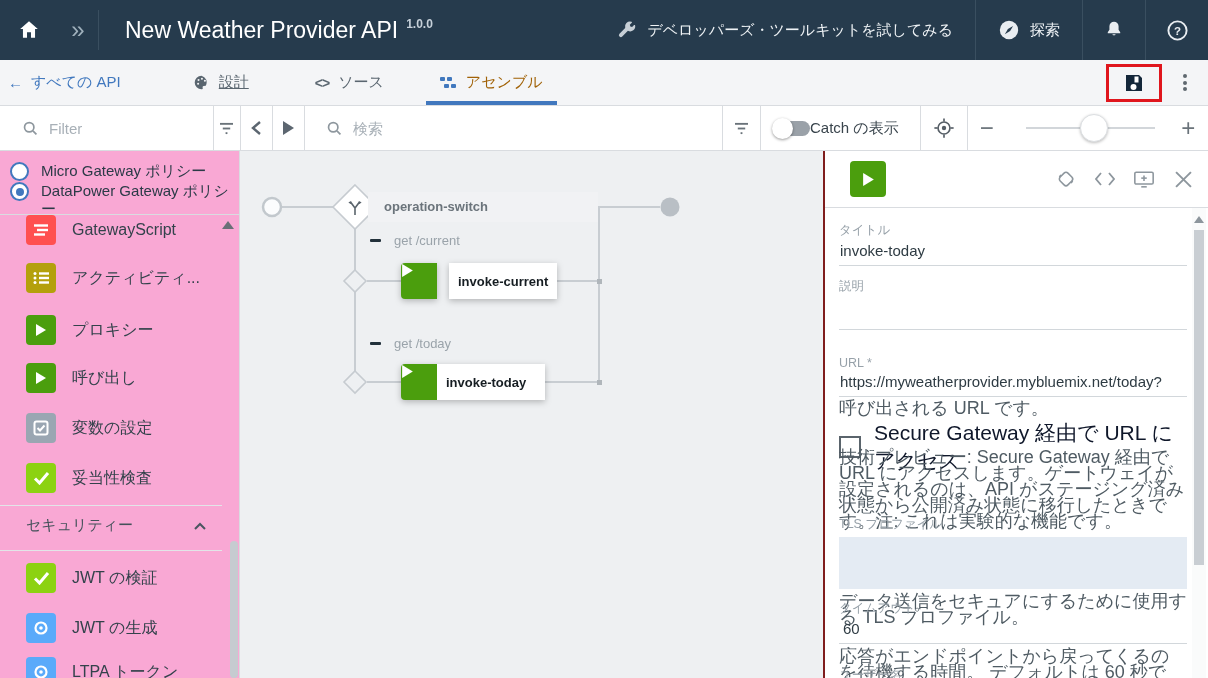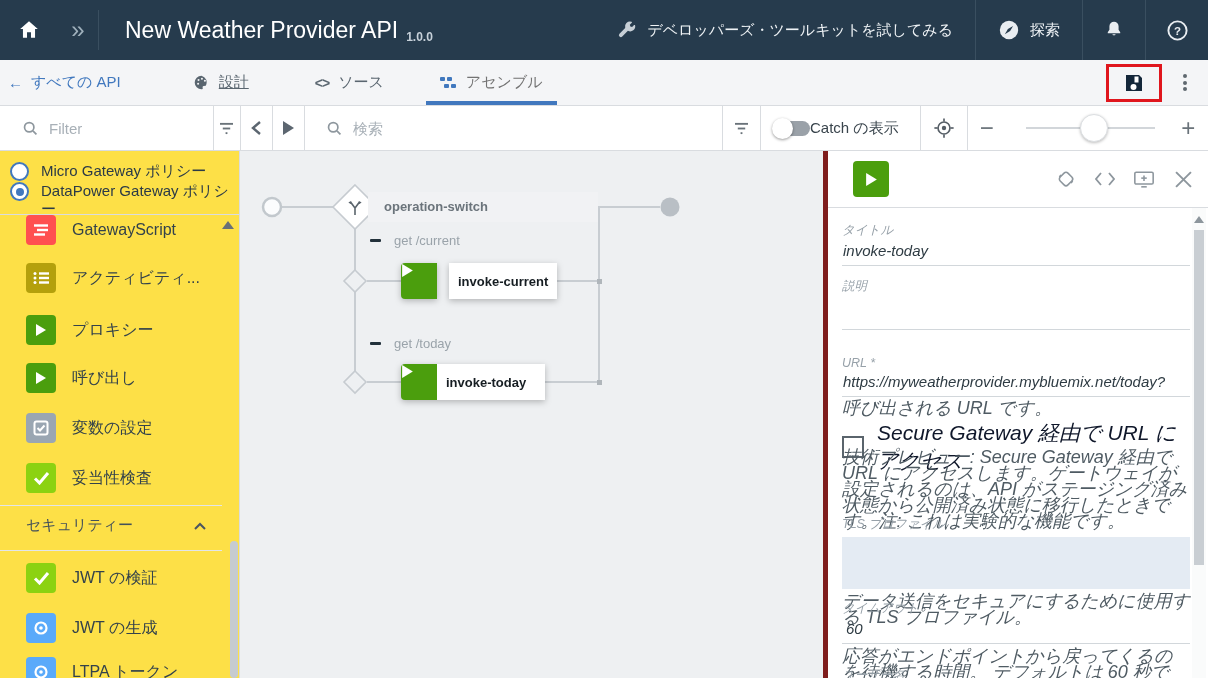--- a/index.html
+++ b/index.html
@@ -5,35 +5,35 @@
   * { margin:0; padding:0; box-sizing:border-box; }
   html,body { width:1208px; height:678px; overflow:hidden; }
   body { font-family:"Liberation Sans", sans-serif; background:#fff; }
   .app { position:relative; width:1208px; height:678px; background:#eef0f2; }
 
   
   .topbar { position:absolute; left:0; top:0; width:1208px; height:60px; background:#263b4d; display:flex; align-items:center; color:#fff; }
   .tb-home { width:58px; height:60px; display:flex; align-items:center; justify-content:center; }
   .tb-chev { width:40px; height:60px; display:flex; align-items:center; justify-content:center; font-size:24px; color:#9fb0bc; }
   .tb-sep { width:1px; height:40px; background:#3a4f60; }
-  .tb-title-wrap { margin-left:26px; display:flex; align-items:flex-end; gap:8px; }
+  .tb-title-wrap { margin-left:26px; display:flex; align-items:flex-start; gap:8px; }
   .tb-title { font-size:23px; font-weight:400; color:#fff; }
   .tb-version { font-size:12px; color:#c6d0d9; font-weight:700; }
   .tb-right { margin-left:auto; display:flex; align-items:stretch; height:60px; }
   .tb-item { display:flex; align-items:center; gap:10px; padding:0 22px; font-size:15px; color:#eef2f5; cursor:pointer; }
   .tb-vdiv { width:1px; background:#3a4f60; margin:0; }
   .tb-iconbtn { width:62px; display:flex; align-items:center; justify-content:center; cursor:pointer; }
 
   
   .tabbar { position:absolute; left:0; top:60px; width:1208px; height:45px; background:#f4f5f7; display:flex; align-items:center; }
   .tab-back { display:flex; align-items:center; gap:8px; color:#4178be; font-size:15px; padding:0 10px 0 8px; cursor:pointer; }
   .tab { display:flex; align-items:center; gap:9px; font-size:15px; color:#5a6670; padding:0 14px; height:45px; cursor:pointer; position:relative; }
   .tab.t-design { margin-left:48px;text-decoration:underline; }
   .tab.t-source { margin-left:38px; }
-  .tab.t-assemble { margin-left:28px; color:#737373; }
+  .tab.t-assemble { margin-left:28px; color:#a16207; }
   .tab.t-assemble::after { content:""; position:absolute; left:0; right:0; bottom:0; height:4px; background:#4178be; }
   .tab .codeglyph { font-size:14px; letter-spacing:-1px; color:#5a6670; font-weight:700; }
   .tabbar-right { margin-left:auto; display:flex; align-items:center; }
   .save-highlight { width:56px; height:38px; border:3px solid #e0161d; display:flex; align-items:center; justify-content:center; background:#f4f5f7; }
   .save-btn { width:34px; height:34px; display:flex; align-items:center; justify-content:center; cursor:pointer; }
   .kebab { width:46px; height:38px; display:flex; align-items:center; justify-content:center; cursor:pointer; color:#5f686f; font-size:16px; letter-spacing:0; line-height:5px; }
   .kebab span { display:block; width:4px; height:4px; border-radius:50%; background:#5f686f; margin:2.5px 0; }
 
   
   .toolbar { position:absolute; left:0; top:105px; width:1208px; height:46px; background:#fff; border-top:1px solid #d9dce0; border-bottom:1px solid #d9dce0; }
@@ -50,21 +50,21 @@
   .zoomseg { gap:0; }
   .zoom-minus,.zoom-plus { font-size:24px; color:#6a737a; width:40px; text-align:center; cursor:pointer; }
   .slider { position:relative; width:130px; height:28px; cursor:pointer; }
   .slider .track { position:absolute; left:0; right:0; top:13px; height:2px; background:#d2d6da; }
   .slider .handle { position:absolute; left:54px; top:0; width:28px; height:28px; border-radius:50%; background:#fff; border:1px solid #dcdfe2; box-shadow:0 1px 3px rgba(0,0,0,.25); cursor:grab; }
 
   
   .main { position:absolute; left:0; top:151px; width:1208px; height:527px; }
 
   
-  .sidebar { position:absolute; left:0; top:0; width:240px; height:527px; background:#fde047; border-right:1px solid #d9dce0; overflow:hidden; }
+  .sidebar { position:absolute; left:0; top:0; width:240px; height:527px; background:#f9a8d4; border-right:1px solid #d9dce0; overflow:hidden; }
   .radio-card { position:absolute; left:0; top:0; width:240px; height:64px; border-bottom:1px solid #d9dce0; }
   .radio-row { position:absolute; left:10px; display:flex; align-items:flex-start; gap:12px; cursor:pointer; }
   .radio { width:19px; height:19px; border:2px solid #4178be; border-radius:50%; position:relative; flex:none; background:#fff; }
   .radio.sel::after { content:""; position:absolute; left:3.5px; top:3.5px; width:8px; height:8px; border-radius:50%; background:#4178be; }
   .radio-label { font-size:15px; color:#2b3a47; line-height:18px; width:190px; }
   .scroll-up-arrow { position:absolute; left:222px; top:70px; width:0; height:0; border-left:6px solid transparent; border-right:6px solid transparent; border-bottom:8px solid #697077; cursor:pointer; }
   .srow { position:absolute; left:26px; display:flex; align-items:center; gap:16px; height:30px; cursor:pointer; }
   .picon { width:30px; height:30px; border-radius:4px; flex:none; display:flex; align-items:center; justify-content:center; }
   .srow .plabel { font-size:16px; color:#33424b; white-space:nowrap; }
   .sec-div { position:absolute; left:0; width:222px; height:1px; background:#e2e5e8; }
@@ -77,21 +77,21 @@
   .canvas svg { position:absolute; left:0; top:0; }
   .op-label { position:absolute; left:128px; top:41px; width:230px; height:30px; background:#f1f2f4; line-height:30px; padding-left:16px; font-size:13px; font-weight:600; color:#6b747b; cursor:pointer; }
   .case-row { position:absolute; display:flex; align-items:center; gap:13px; cursor:pointer; }
   .case-minus { width:11px; height:3px; background:#22313b; border-radius:1px; }
   .case-text { font-size:13px; color:#9aa3aa; }
   .invoke-node { position:absolute; display:flex; cursor:pointer; filter:drop-shadow(0 2px 3px rgba(0,0,0,.25)); }
   .invoke-icon { width:36px; height:36px; background:#4b9e0d; border-radius:4px 0 0 4px; display:flex; align-items:center; justify-content:center; flex:none; }
   .invoke-label { width:108px; height:36px; background:#fff; display:flex; align-items:center; padding-left:9px; font-size:13px; font-weight:700; color:#161d22; }
 
   
-  .panel { position:absolute; left:823px; top:0; width:385px; height:527px; background:#fff; border-left:5px solid #7f1d1d;font-style:italic; }
+  .panel { position:absolute; left:823px; top:0; width:385px; height:527px; background:#fff; border-left:2px solid #7f1d1d; }
   .panel-head { position:absolute; left:0; top:0; width:100%; height:57px; border-bottom:1px solid #d9dce0; display:flex; align-items:center; }
   .panel-play { margin-left:25px; width:36px; height:36px; background:#4b9e0d; border-radius:4px; display:flex; align-items:center; justify-content:center; cursor:pointer; }
   .panel-icons { margin-left:auto; margin-right:14px; display:flex; align-items:center; gap:17px; }
   .pico { width:22px; height:22px; display:flex; align-items:center; justify-content:center; color:#8d969d; cursor:pointer; }
   .panel-body { position:absolute; left:0; top:57px; width:100%; height:470px; overflow:hidden; }
   .pfield { position:absolute; left:14px; width:348px; }
   .plab { font-size:12.5px; color:#97a1a9; }
   .pval { font-size:15px; color:#2e3b43; padding:3px 0 6px 1px; border-bottom:1px solid #d2d7db; }
   .phelp { font-size:18px; color:#4f5b63; line-height:16px; }
   .cb-row { display:flex; align-items:center; gap:13px; cursor:pointer; }

